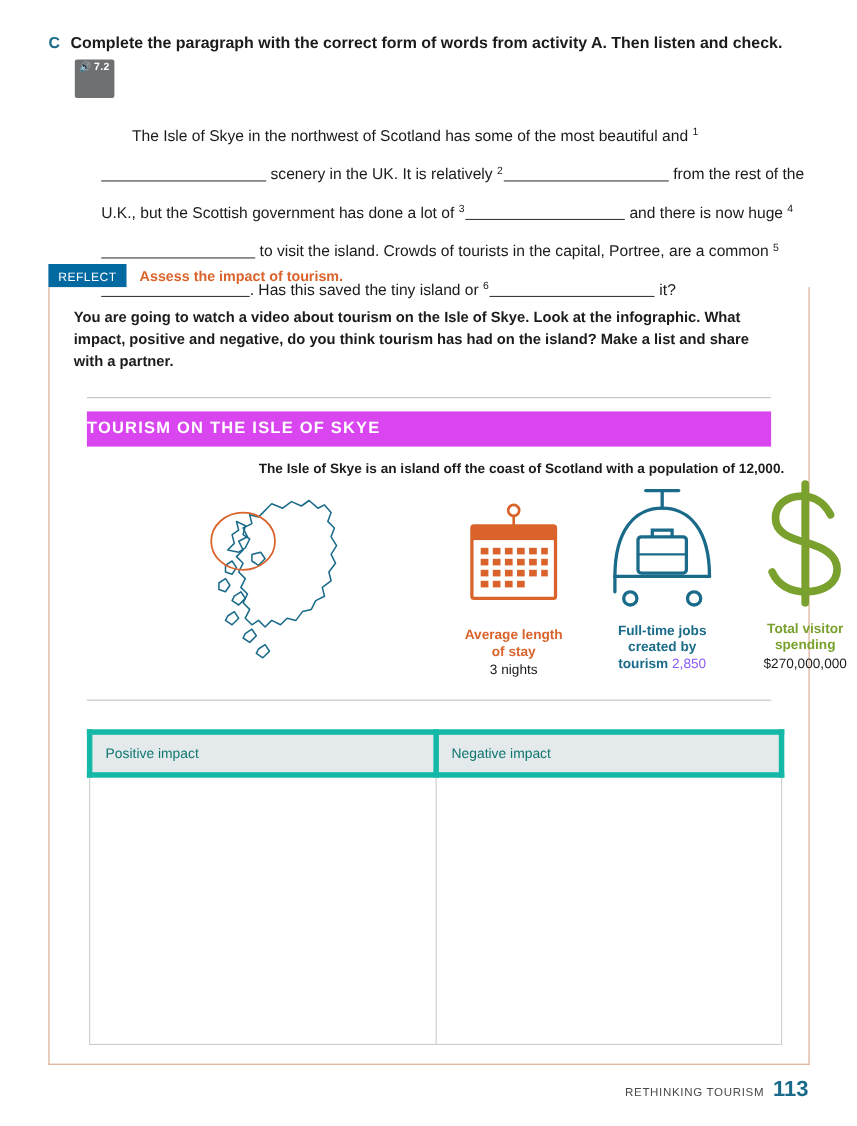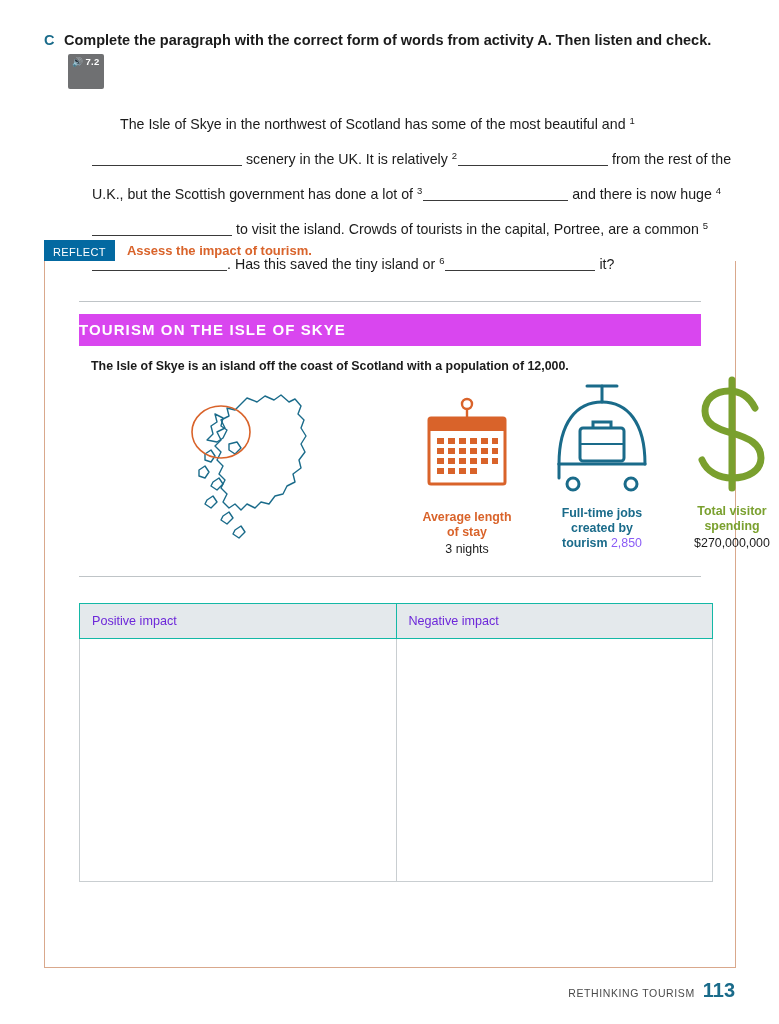--- a/index.html
+++ b/index.html
@@ -154,20 +154,21 @@
     letter-spacing: 1.1px;
     padding: 7px 0 8px 0;
     margin: 12px 12px 0 12px;
   }
   .info-caption {
     font-size: 12.4px;
     font-weight: bold;
     line-height: 16px;
     color: #1b1b1b;
     margin: 12px 0 0 24px;
+    text-align: right;
   }
 
   .info-row {
     position: relative;
     height: 190px;
     margin-top: 4px;
   }
   .map-holder {
     position: absolute;
     left: 110px;
@@ -210,26 +211,26 @@
 
   
   .impact-table {
     margin: 26px 12px 0 12px;
     border: 1px solid #c9ced1;
     border-collapse: collapse;
     width: 634px;
   }
   .impact-table th {
     background: #e4e9ec;
-    color: #6d28d9;
+    color: #0f766e;
     font-size: 12.6px;
     font-weight: normal;
     text-align: left;
     padding: 10px 12px;
-    border: 1px solid #14b8a6;
+    border: 5px solid #14b8a6;
     width: 50%;
   }
   .impact-table td {
     border: 1px solid #c9ced1;
     height: 240px;
     vertical-align: top;
   }
 
   
   .footer {
@@ -280,20 +281,21 @@
     </div>
   </div>
 
   <div class="reflect-wrap">
     <div class="reflect-head">
       <div class="reflect-tag">REFLECT</div>
       <div class="reflect-title">Assess the impact of tourism.</div>
     </div>
 
     <div class="reflect-body">
+      <div class="reflect-intro">You are going to watch a video about tourism on the Isle of Skye. Look at the infographic. What impact, positive and negative, do you think tourism has had on the island? Make a list and share with a partner.</div>
 
       <div class="info-rule"></div>
       <div class="info-banner">TOURISM ON THE ISLE OF SKYE</div>
       <div class="info-caption">The Isle of Skye is an island off the coast of Scotland with a population of 12,000.</div>
 
       <div class="info-row">
 
         <div class="map-holder">
           <svg width="180" height="180" viewBox="0 0 180 180" fill="none" xmlns="http://www.w3.org/2000/svg">
             <g stroke="#1a6b8a" stroke-width="1.4" fill="none" stroke-linejoin="round" stroke-linecap="round">

